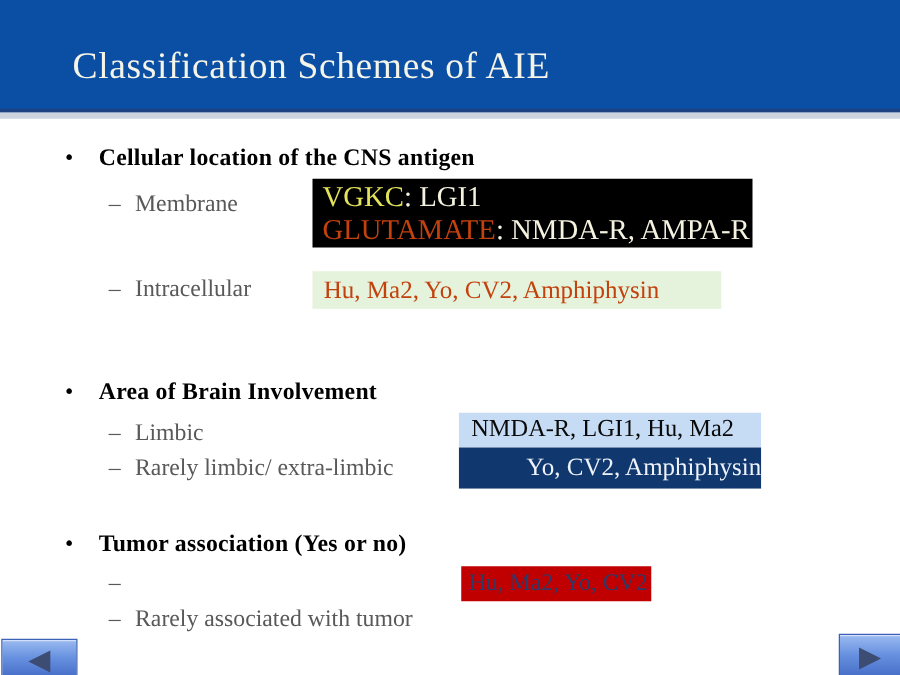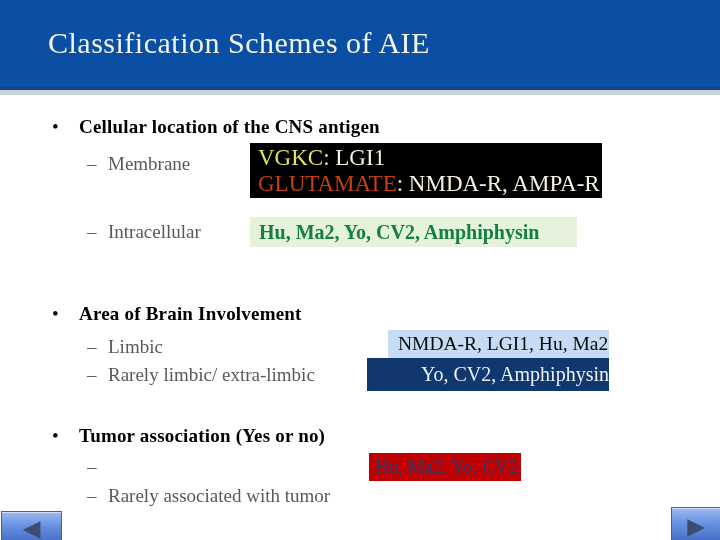--- a/index.html
+++ b/index.html
@@ -6,21 +6,21 @@
   .slide{
     position:relative;width:720px;height:540px;background:#ffffff;
     overflow:hidden;font-family:"Liberation Serif",serif;
   }
   
   .titlebar{
     position:absolute;left:0;top:0;width:720px;height:87px;
     background:#0A4FA3;border-bottom:3px solid #1C4284;box-sizing:content-box;
   }
   .title{
-    position:absolute;left:48px;top:26px;margin:0;
+    position:absolute;left:48px;top:26px;margin:10px;
     font-size:30px;font-weight:normal;color:#F5F4E8;letter-spacing:0.5px;
     white-space:nowrap;
   }
   .header-strip{
     position:absolute;left:0;top:90px;width:720px;height:5px;background:#CBD3DF;
   }
   
   .bullet-line{position:absolute;display:flex;align-items:baseline;white-space:nowrap;}
   .dot{display:inline-block;width:27px;font-size:19px;color:#000;}
   .sec-head{font-size:19px;font-weight:bold;color:#000;letter-spacing:0.2px;}
@@ -39,26 +39,26 @@
   
   .box{position:absolute;box-sizing:border-box;white-space:nowrap;overflow:hidden;}
   .box-membrane{
     left:250px;top:143px;width:352px;height:55px;background:#000000;
     color:#F5F2E0;font-size:23px;line-height:26px;padding:2px 0 0 8px;
   }
   .vgkc{color:#E3E35C;}
   .glut{color:#c2410c;}
   .box-intracellular{
     left:250px;top:217px;width:327px;height:30px;background:#E5F2DC;
-    color:#15803d;font-weight:bold;font-size:20px;line-height:30px;padding-left:9px;
+    color:#c2410c;font-weight:normal;font-size:20px;line-height:30px;padding-left:9px;
   }
   .box-limbic{left:367px;top:330px;width:242px;}
   .limbic-row1{
     height:28px;background:#C5DCF4;color:#0A0A0A;
-    font-size:19.5px;line-height:28px;padding-left:10px;white-space:nowrap;overflow:hidden;margin-left:21px;
+    font-size:19.5px;line-height:28px;padding-left:10px;white-space:nowrap;overflow:hidden;
   }
   .limbic-row2{
     height:33px;background:#11386E;color:#EEF3FB;
     font-size:20px;line-height:33px;padding-left:6px;white-space:nowrap;overflow:hidden;text-align:right;
   }
   .box-para{
     left:369px;top:453px;width:152px;height:28px;background:#C00000;
     color:#2E3A68;font-size:19px;line-height:28px;padding-left:6px;
   }
   .box-rare{

